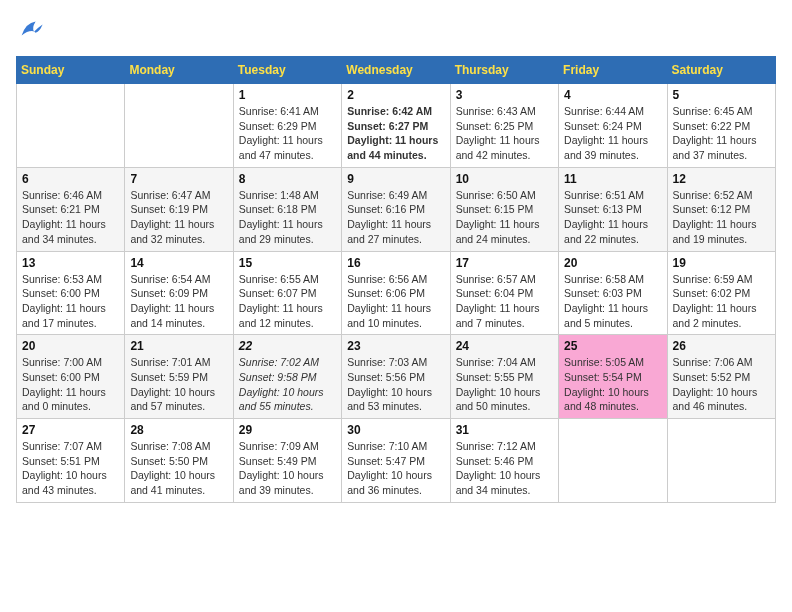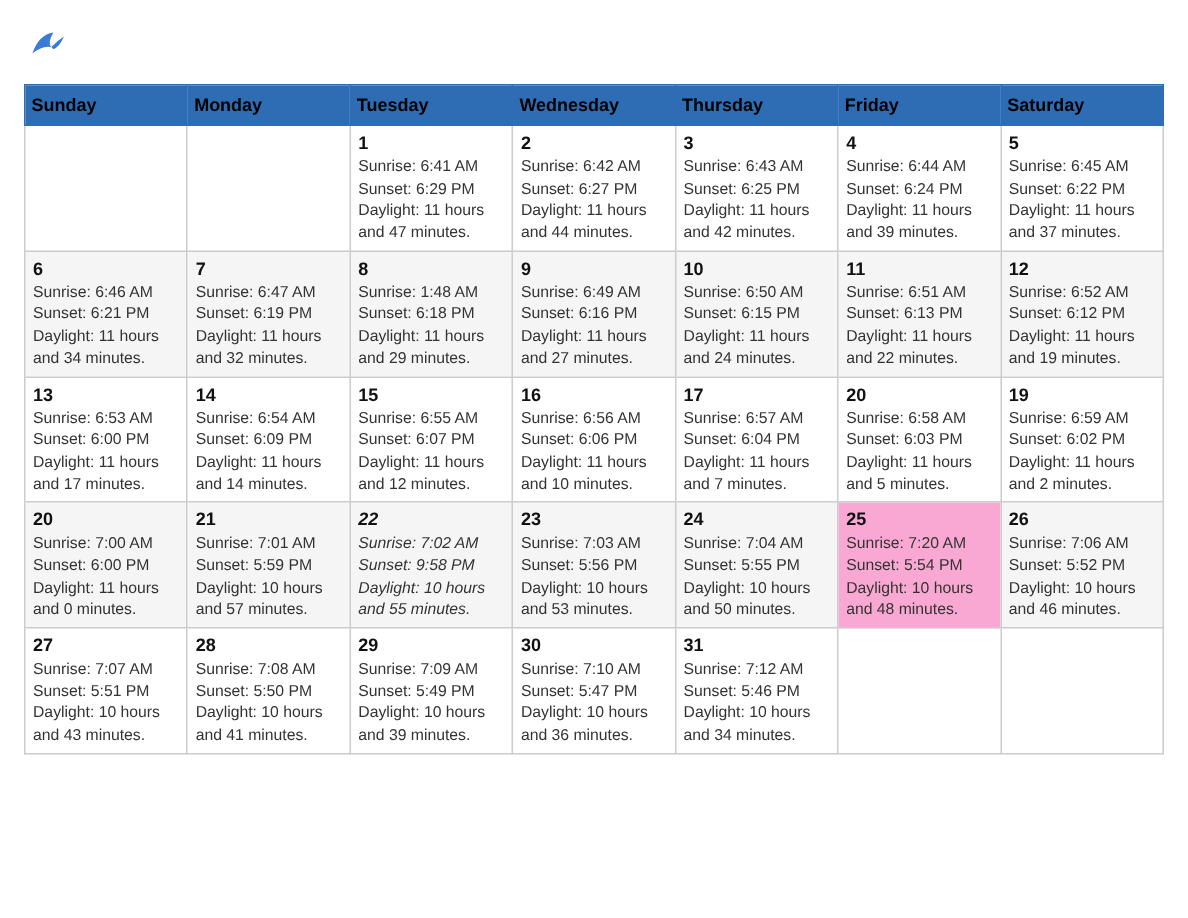--- a/index.html
+++ b/index.html
@@ -47,21 +47,21 @@
       font-size: 15px;
       color: #444;
     }
     .calendar {
       width: 100%;
       border-collapse: collapse;
       font-size: 11px;
     }
     .calendar th {
       background-color: #2e6db4;
-      color: #000000;
+      color: #fde047;
       padding: 6px 4px;
       text-align: left;
       font-size: 12px;
       font-weight: 600;
       border: 1px solid #2e6db4;
     }
     .calendar td {
       border: 1px solid #ccc;
       vertical-align: top;
       padding: 4px 5px;
@@ -126,21 +126,21 @@
         <td class="empty-cell"></td>
         <td class="empty-cell"></td>
         <td>
           <div class="day-number">1</div>
           <div class="day-info" style="white-space: pre-line;">Sunrise: 6:41 AM
 Sunset: 6:29 PM
 Daylight: 11 hours and 47 minutes.</div>
         </td>
         <td>
           <div class="day-number">2</div>
-          <div class="day-info" style="white-space: pre-line;">Sunrise: 6:42 AM
+          <div class="day-info" style="white-space: pre-line; font-weight: bold;">Sunrise: 6:42 AM
 Sunset: 6:27 PM
 Daylight: 11 hours and 44 minutes.</div>
         </td>
         <td>
           <div class="day-number">3</div>
           <div class="day-info" style="white-space: pre-line;">Sunrise: 6:43 AM
 Sunset: 6:25 PM
 Daylight: 11 hours and 42 minutes.</div>
         </td>
         <td>
@@ -270,21 +270,21 @@
 Daylight: 10 hours and 53 minutes.</div>
         </td>
         <td style="background: rgb(245, 245, 245);">
           <div class="day-number">24</div>
           <div class="day-info" style="white-space: pre-line;">Sunrise: 7:04 AM
 Sunset: 5:55 PM
 Daylight: 10 hours and 50 minutes.</div>
         </td>
         <td style="background: #f9a8d4;">
           <div class="day-number">25</div>
-          <div class="day-info" style="white-space: pre-line;">Sunrise: 7:20 AM
+          <div class="day-info" style="white-space: pre-line;">Sunrise: 5:05 AM
 Sunset: 5:54 PM
 Daylight: 10 hours and 48 minutes.</div>
         </td>
         <td style="background: rgb(245, 245, 245);">
           <div class="day-number">26</div>
           <div class="day-info" style="white-space: pre-line;">Sunrise: 7:06 AM
 Sunset: 5:52 PM
 Daylight: 10 hours and 46 minutes.</div>
         </td>
       </tr>

